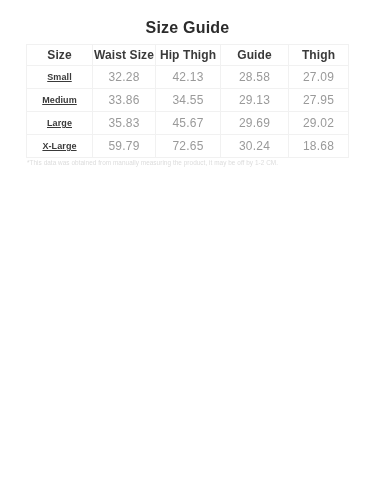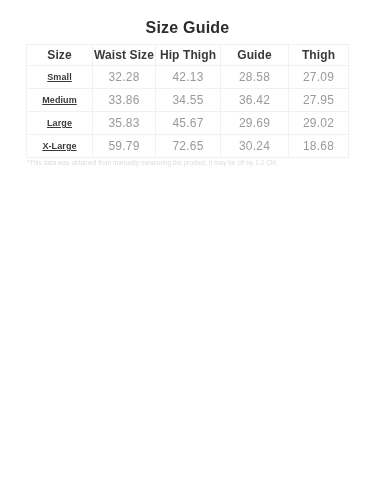--- a/index.html
+++ b/index.html
@@ -135,21 +135,21 @@
           <td class="size-label">Small</td>
           <td class="measure">32.28</td>
           <td class="measure">42.13</td>
           <td class="measure">28.58</td>
           <td class="measure">27.09</td>
         </tr>
         <tr>
           <td class="size-label">Medium</td>
           <td class="measure">33.86</td>
           <td class="measure">34.55</td>
-          <td class="measure">36.42</td>
+          <td class="measure">29.13</td>
           <td class="measure">27.95</td>
         </tr>
         <tr>
           <td class="size-label">Large</td>
           <td class="measure">35.83</td>
           <td class="measure">45.67</td>
           <td class="measure">29.69</td>
           <td class="measure">29.02</td>
         </tr>
         <tr>

